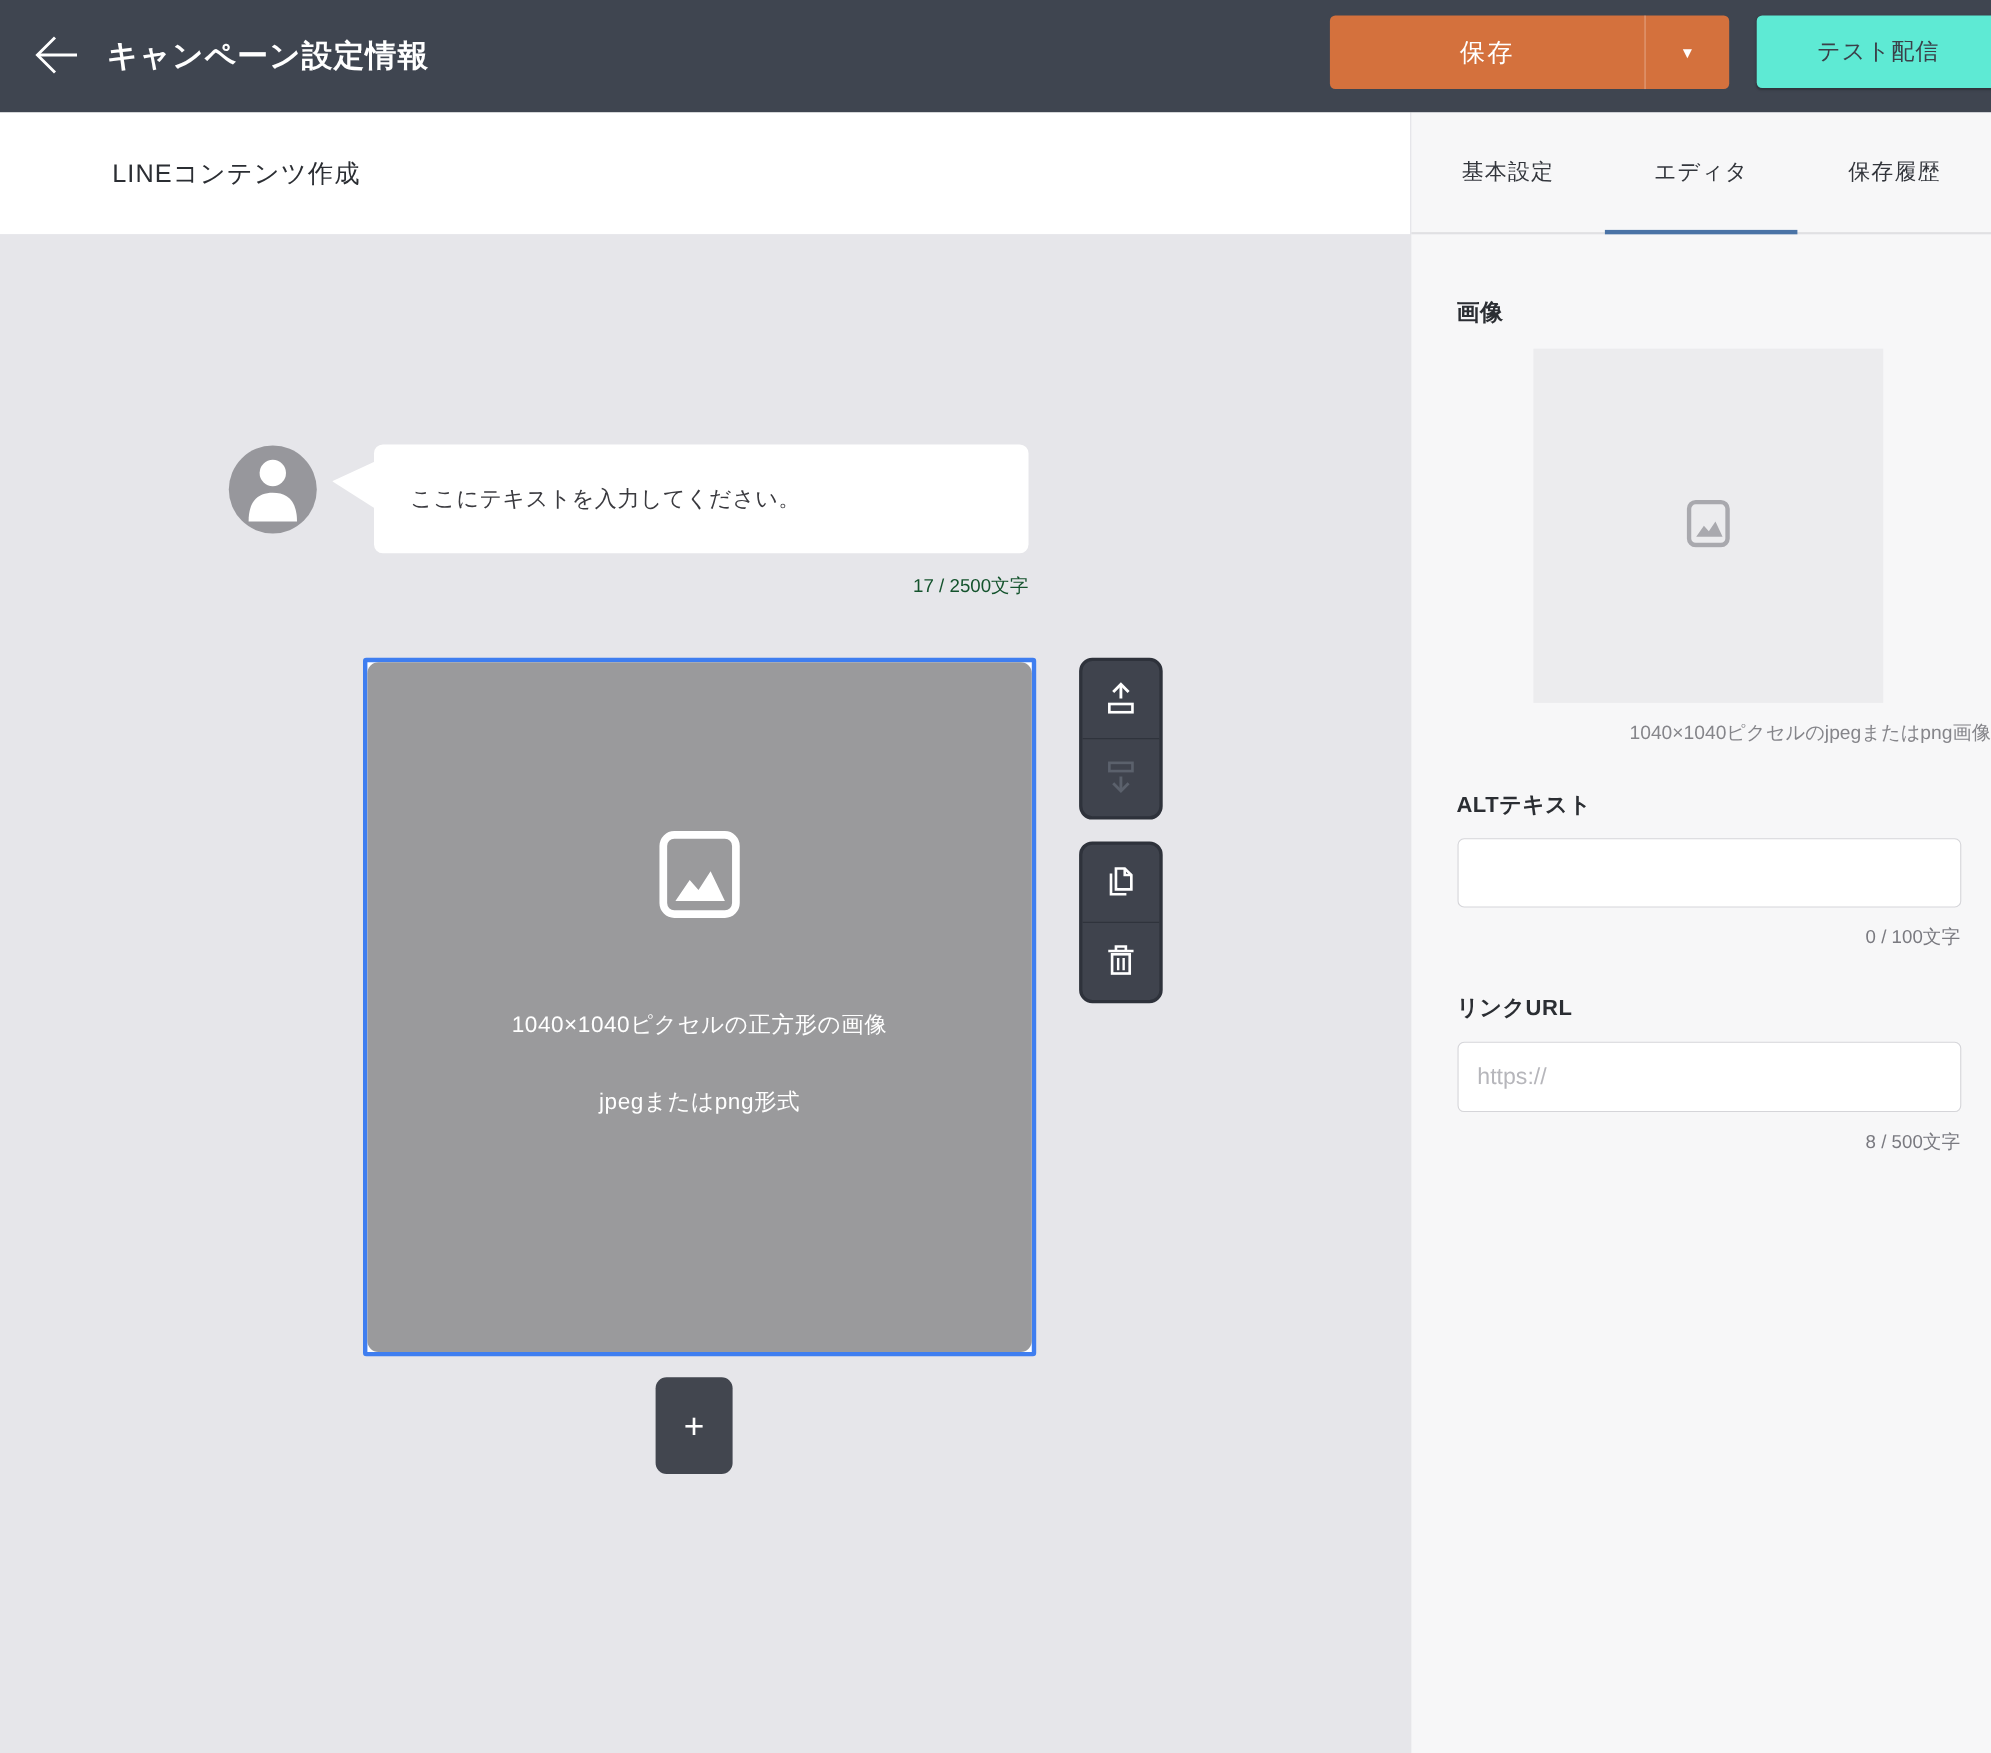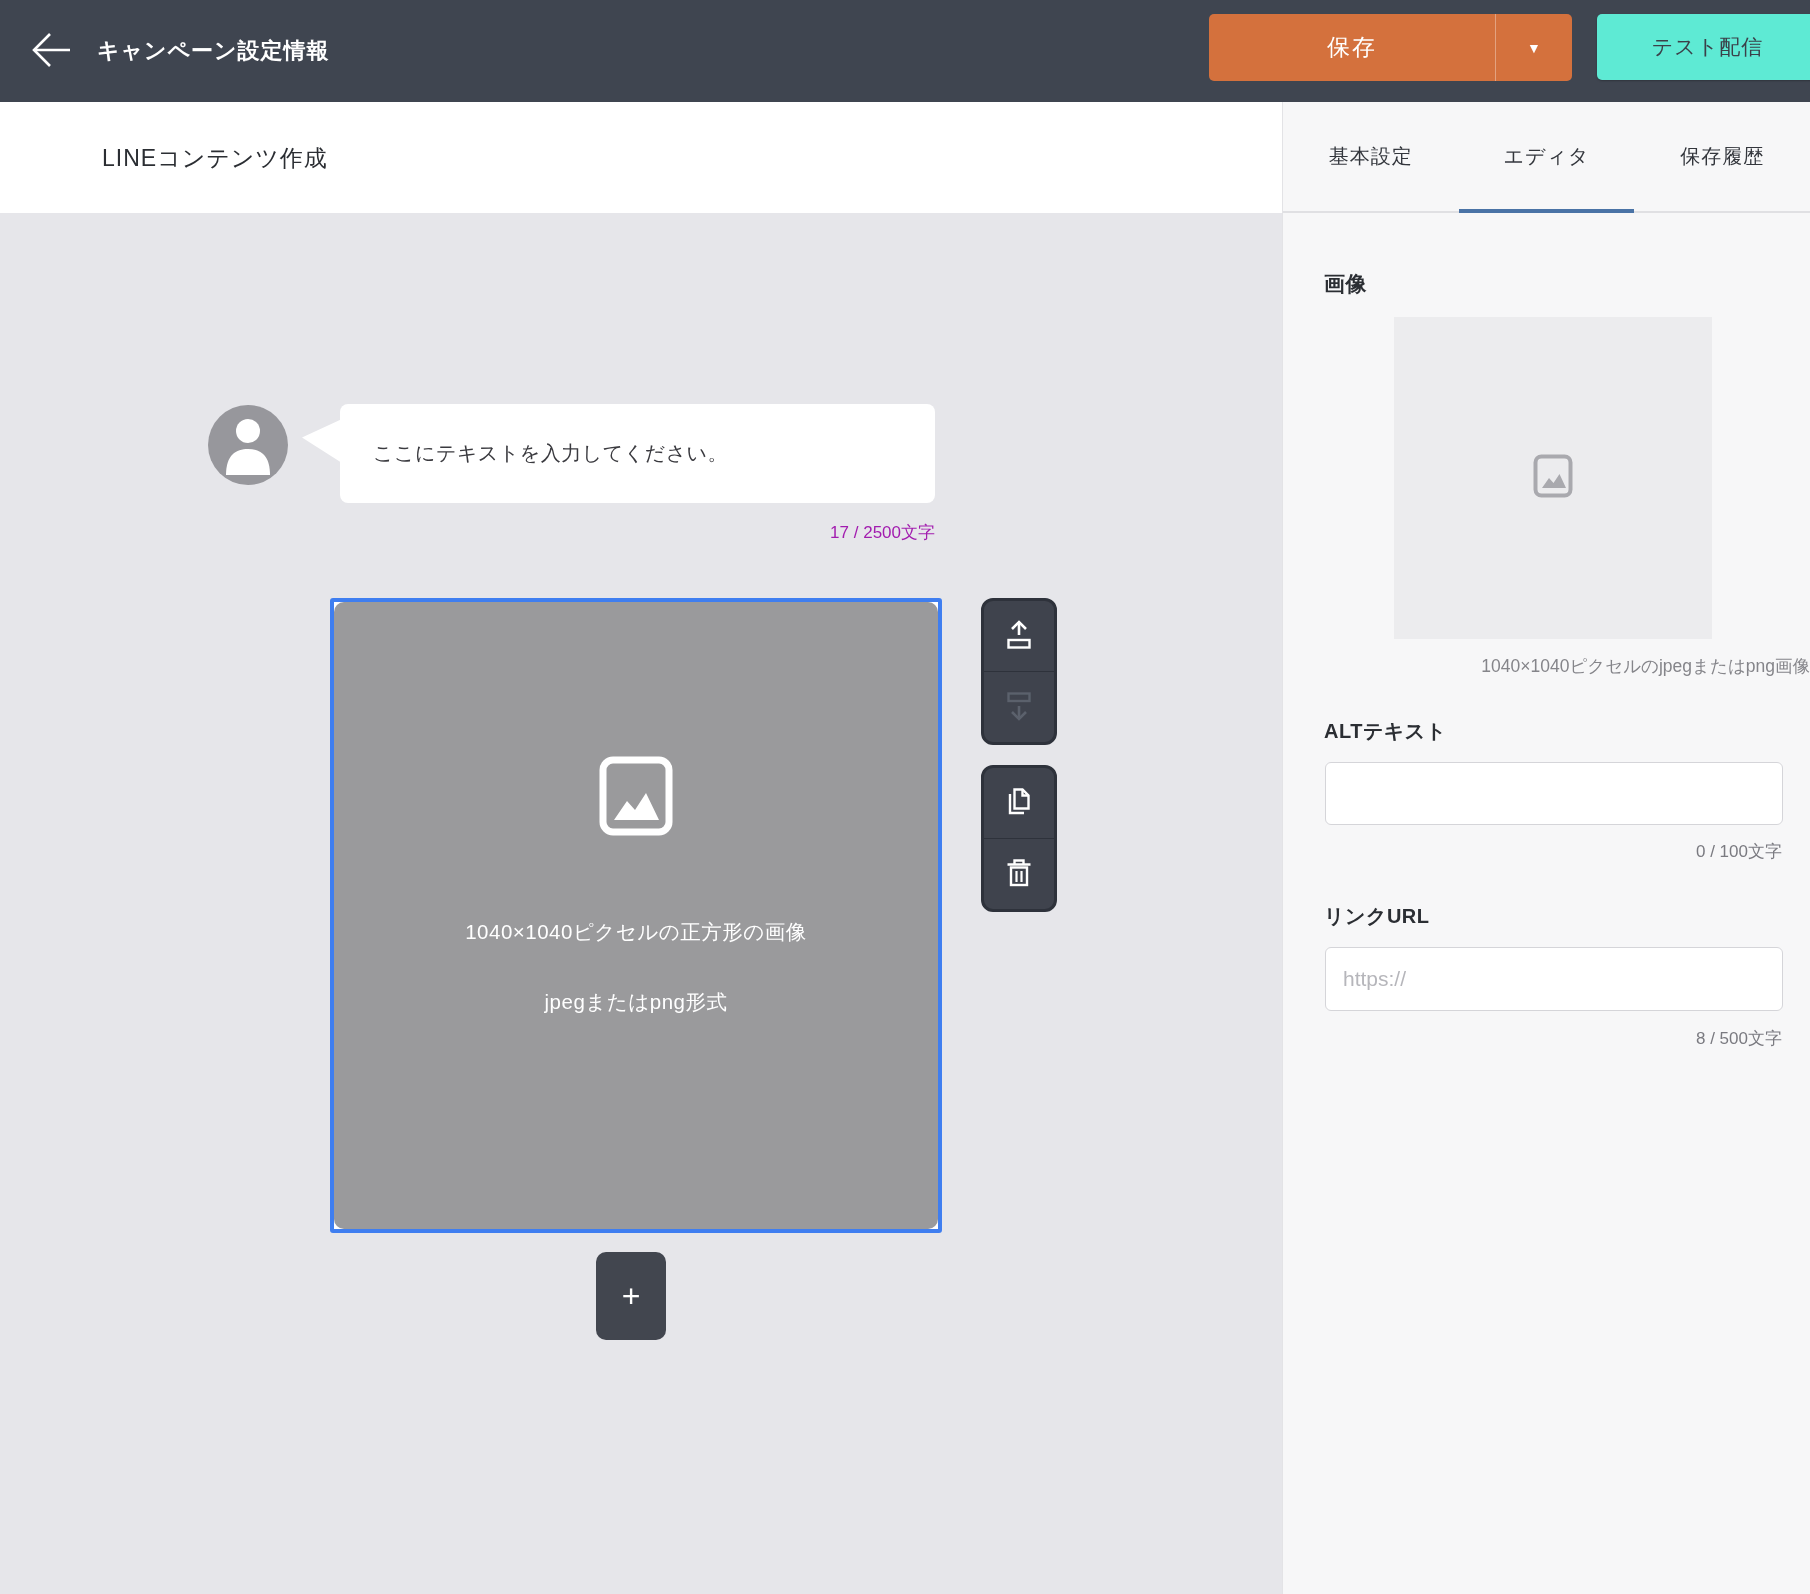--- a/index.html
+++ b/index.html
@@ -7,39 +7,39 @@
   body {
     font-family:"Liberation Sans","DejaVu Sans",sans-serif;
     background:#e6e6ea; position:relative; overflow:hidden;
     -webkit-font-smoothing:antialiased;
   }
   .app { position:absolute; inset:0; width:1810px; height:1594px; }
 
   
   .topbar { position:absolute; left:0; top:0; width:1810px; height:102px; background:#3f4550; z-index:5; }
   .back-btn { position:absolute; left:28px; top:29px; width:46px; height:44px; display:flex; align-items:center; justify-content:center; cursor:pointer; background:none; border:none; }
-  .topbar-title { position:absolute; left:97px; top:50%; transform:translateY(-50%); color:#ffffff; font-size:22px; font-weight:bold; letter-spacing:1px; }
+  .topbar-title { position:absolute; left:97px; top:50%; transform:translateY(-50%); color:#ffffff; font-size:28px; font-weight:bold; letter-spacing:1px; }
   .save-btn { position:absolute; left:1209px; top:14px; width:363px; height:67px; background:#d4713d; border:none; border-radius:5px; display:flex; align-items:stretch; cursor:pointer; padding:0; }
   .save-btn .save-label { flex:1; display:flex; align-items:center; justify-content:center; color:#fff; font-size:23px; letter-spacing:2px; }
   .save-btn .save-divider { width:1px; background:rgba(255,255,255,0.35); margin:0; }
   .save-btn .save-caret { width:76px; display:flex; align-items:center; justify-content:center; color:#fff; font-size:14px; }
   .test-btn { position:absolute; left:1597px; top:14px; width:221px; height:66px; background:#5eead4; border:none; border-radius:5px; color:#3b4049; font-size:21px; letter-spacing:1px; cursor:pointer; box-shadow:0 1px 2px rgba(0,0,0,0.25); font-family:inherit; }
 
   
   .content-header { position:absolute; left:0; top:102px; width:1282px; height:111px; background:#ffffff;text-decoration:underline; }
   .content-header .ch-title { position:absolute; left:102px; top:50%; transform:translateY(-50%); font-size:23px; color:#2b2e33; letter-spacing:1px; }
 
   
   .canvas { position:absolute; left:0; top:213px; width:1282px; height:1381px; background:#e6e6ea; }
 
   .avatar { position:absolute; left:208px; top:192px; width:80px; height:80px; border-radius:50%; background:#97979c; overflow:hidden; display:flex; align-items:flex-end; justify-content:center; }
   .bubble-tail { position:absolute; left:302px; top:206px; width:40px; height:44px; background:#ffffff; clip-path:polygon(100% 0, 0 42%, 100% 100%); }
   .bubble { position:absolute; left:340px; top:191px; width:595px; height:99px; background:#ffffff; border-radius:8px; display:flex; align-items:center; cursor:text; }
   .bubble .bubble-text { padding-left:33px; font-size:20px; color:#3a3a3f; letter-spacing:0.5px; }
-  .bubble-counter { position:absolute; left:340px; top:308px; width:595px; text-align:right; font-size:17px; color:#a21caf; }
+  .bubble-counter { position:absolute; left:340px; top:308px; width:595px; text-align:right; font-size:17px; color:#14532d; }
 
   .image-block { position:absolute; left:330px; top:385px; width:612px; height:635px; background:#ffffff; border:4px solid #3f7ef0; border-radius:3px; cursor:pointer; }
   .image-block-inner { width:100%; height:100%; background:#9a9a9c; border-radius:10px; display:flex; flex-direction:column; align-items:center; justify-content:center; padding-bottom:54px; }
   .image-block-inner .ib-icon { margin-bottom:42px; }
   .image-block-inner .ib-line { color:#ffffff; font-size:20.5px; line-height:40px; letter-spacing:0.5px; text-align:center;margin-top:30px; }
 
   .side-toolbar { position:absolute; width:76px; background:#3f434d; border:3px solid #2e323b; border-radius:12px; display:flex; flex-direction:column; overflow:hidden; }
   .side-toolbar.group-move { left:981px; top:385px; height:147px; }
   .side-toolbar.group-edit { left:981px; top:552px; height:147px; }
   .side-toolbar .tool-btn { flex:1; display:flex; align-items:center; justify-content:center; background:transparent; border:none; cursor:pointer; padding:0; }

